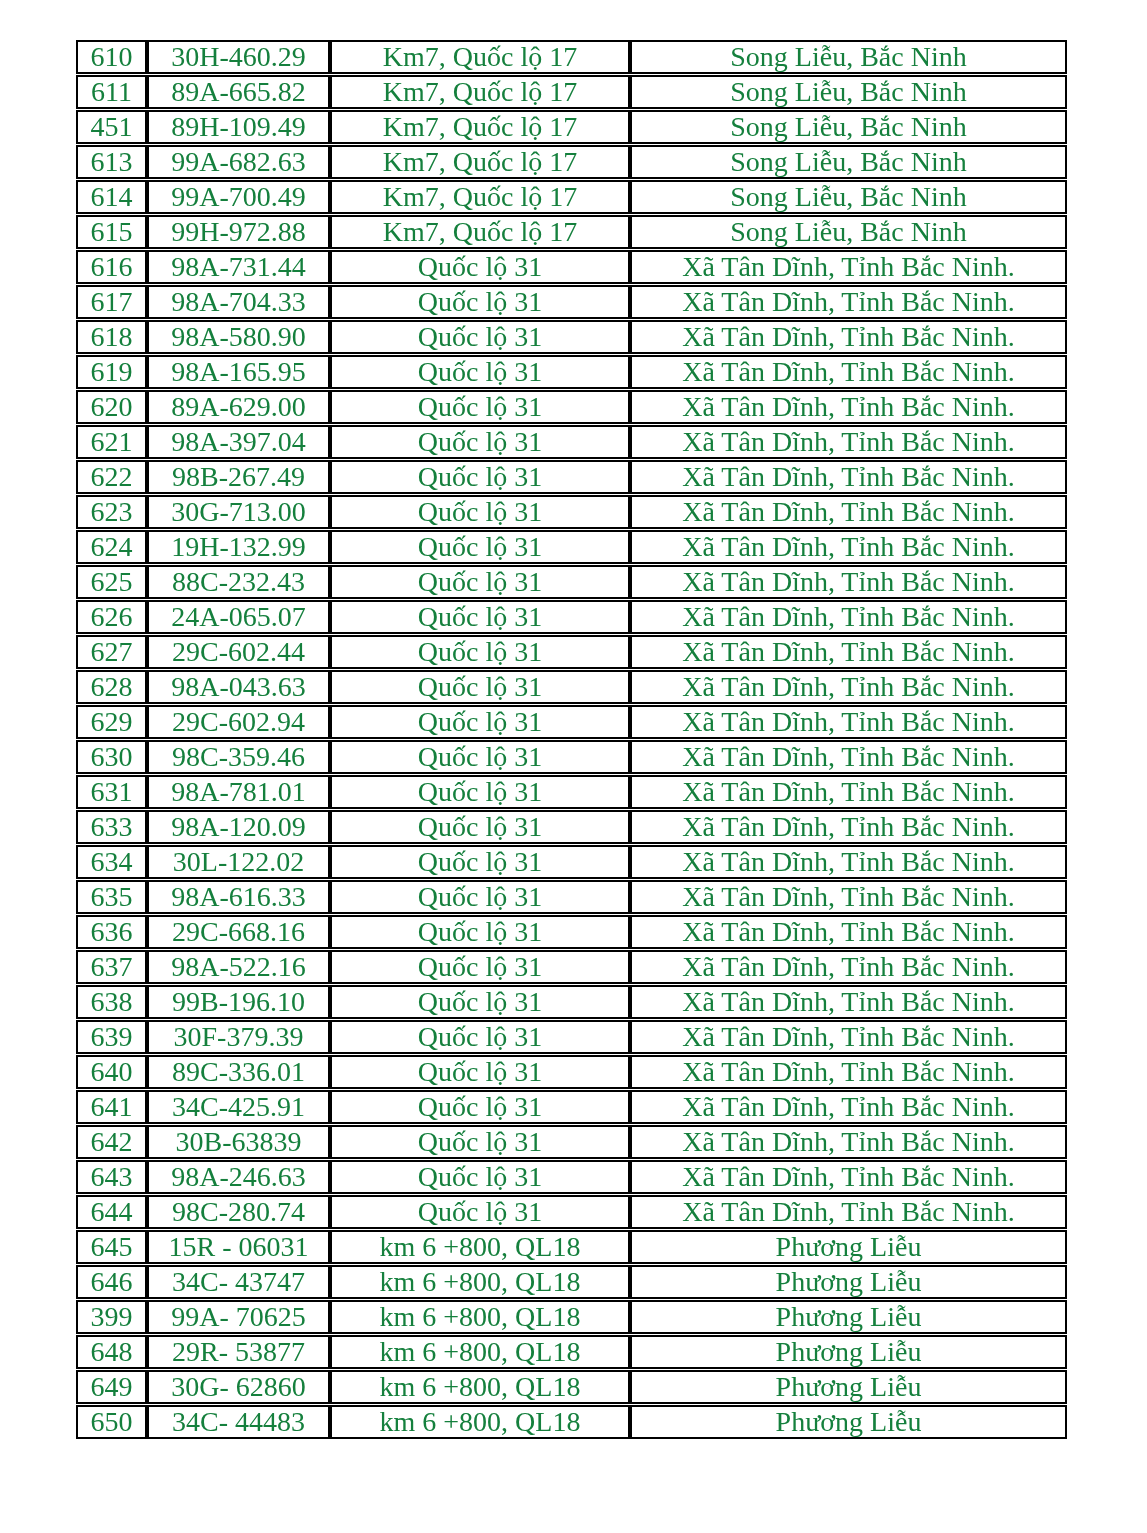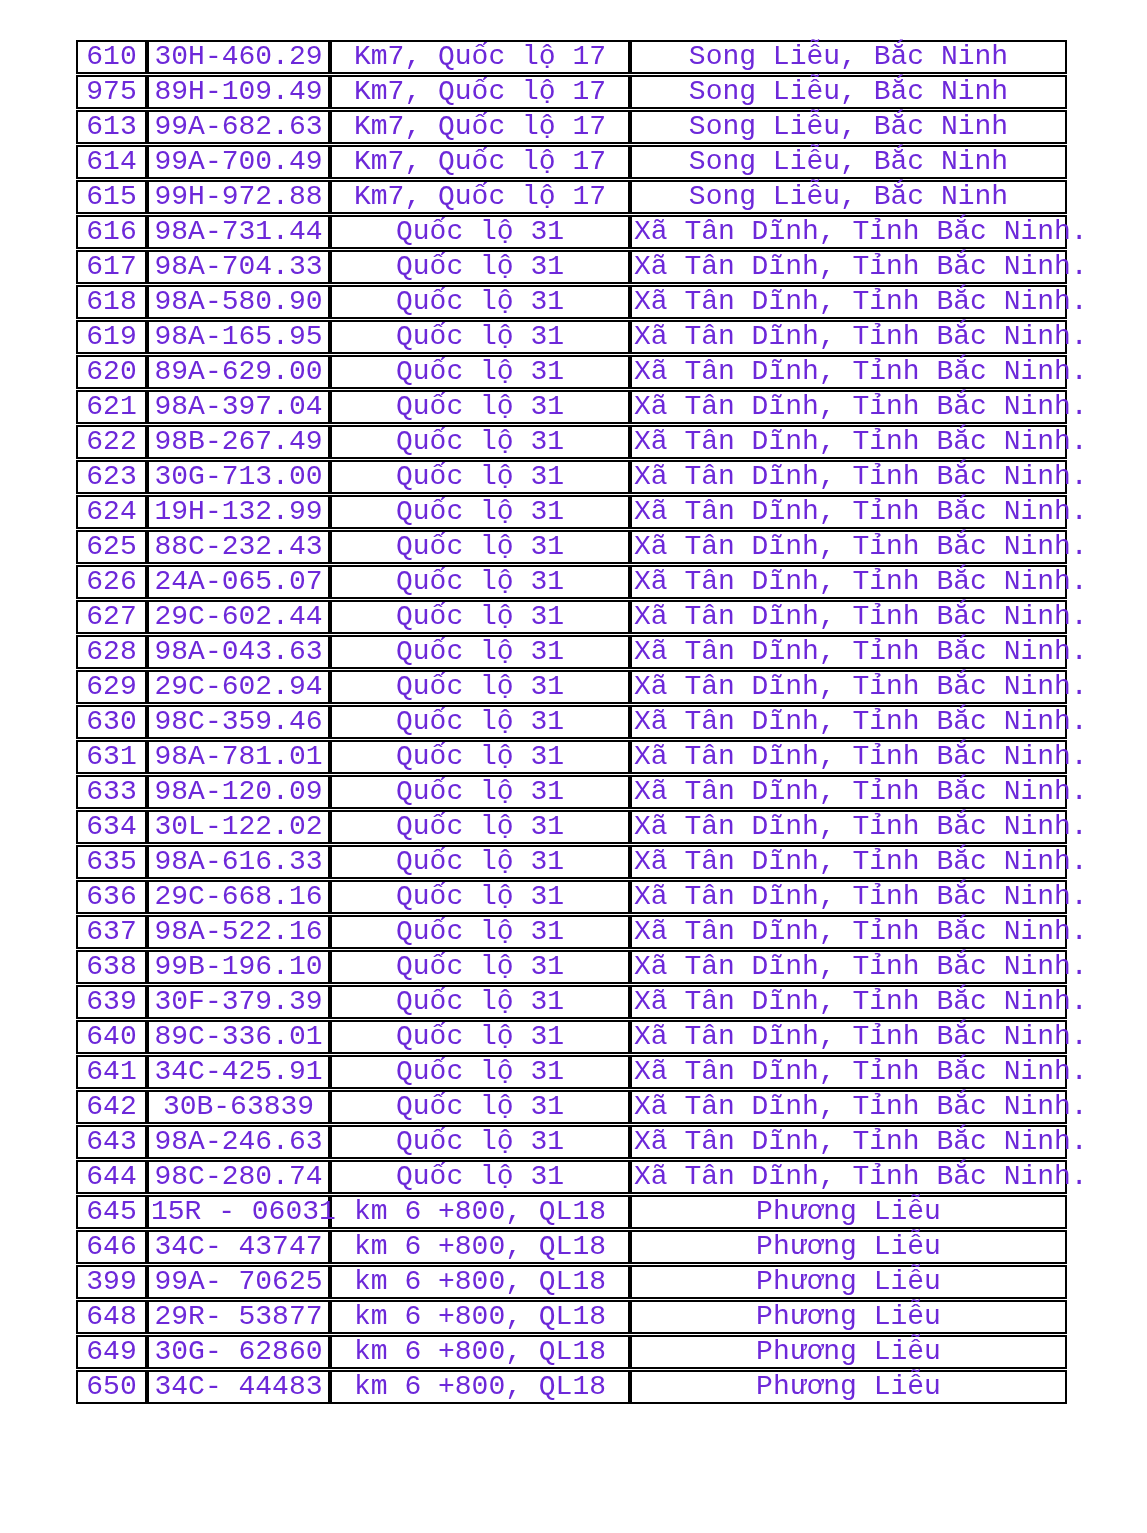--- a/index.html
+++ b/index.html
@@ -5,22 +5,22 @@
   html, body {
     margin: 0;
     padding: 0;
     background: #ffffff;
   }
   .page {
     position: relative;
     width: 1147px;
     height: 1533px;
     background: #ffffff;
-    font-family: Liberation Mono, monospace;
-    color: #6d28d9;
+    font-family: Liberation Serif, serif;
+    color: #15803d;
     overflow: hidden;
   }
   table.plate-table {
     position: absolute;
     left: 76px;
     top: 39px;
     width: 991px;
     border-collapse: separate;
     border-spacing: 0 1px;
     table-layout: fixed;
@@ -54,21 +54,27 @@
       <col class="c-place">
     </colgroup>
     <tbody>
         <tr>
           <td>610</td>
           <td>30H-460.29</td>
           <td>Km7, Quốc lộ 17</td>
           <td>Song Liễu, Bắc Ninh</td>
         </tr>
         <tr>
-          <td>975</td>
+          <td>611</td>
+          <td>89A-665.82</td>
+          <td>Km7, Quốc lộ 17</td>
+          <td>Song Liễu, Bắc Ninh</td>
+        </tr>
+        <tr>
+          <td>451</td>
           <td>89H-109.49</td>
           <td>Km7, Quốc lộ 17</td>
           <td>Song Liễu, Bắc Ninh</td>
         </tr>
         <tr>
           <td>613</td>
           <td>99A-682.63</td>
           <td>Km7, Quốc lộ 17</td>
           <td>Song Liễu, Bắc Ninh</td>
         </tr>

